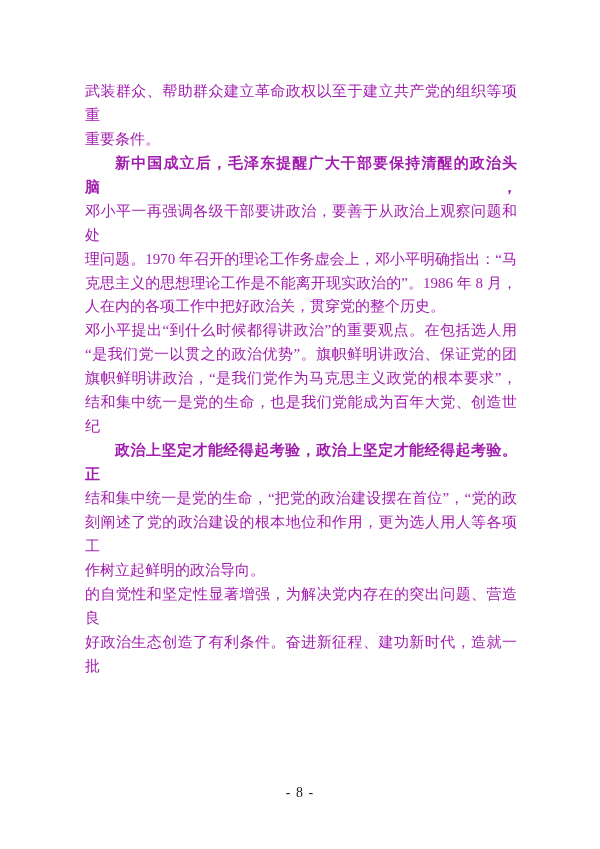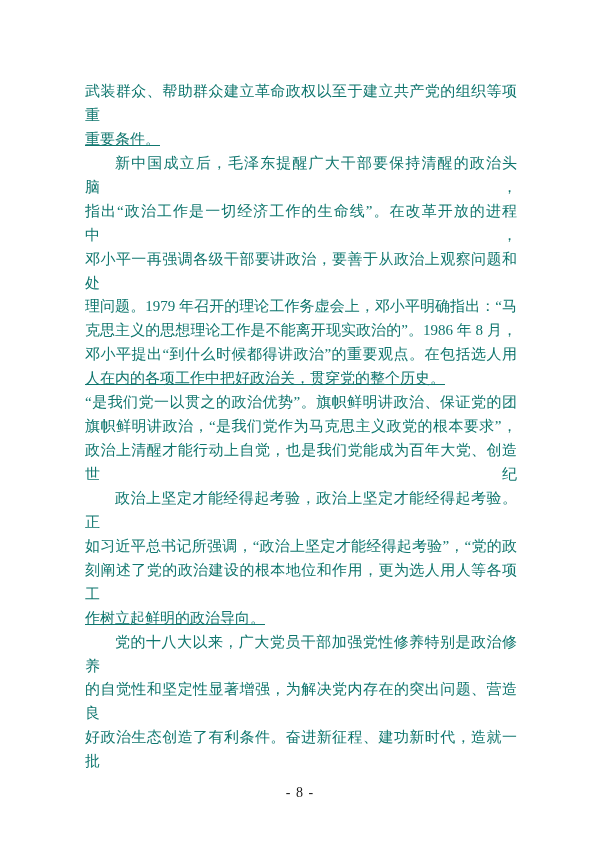--- a/index.html
+++ b/index.html
@@ -17,33 +17,33 @@
   .textblock {
     position: absolute;
     left: 85px;
     top: 80px;
     width: 432px;
   }
   .ln {
     font-family: "Liberation Serif", "DejaVu Serif", serif;
     font-size: 15px;
     line-height: 23.93px;
-    color: #0f766e;
+    color: #a21caf;
     text-align: justify;
     text-align-last: justify;
     text-justify: inter-ideograph;
     white-space: normal;
   }
   .ln.end {
     text-align: center;
     text-align-last: left;
-    text-decoration: underline;
   }
   .ln.ind {
     text-indent: 30px;
+    font-weight: bold;
   }
   .footer {
     position: absolute;
     left: 0;
     top: 785px;
     width: 600px;
     text-align: center;
     font-family: "Liberation Serif", "DejaVu Serif", serif;
     font-size: 14px;
     color: #1b1b1b;
@@ -51,32 +51,30 @@
   }
 </style>
 </head>
 <body>
 
 <div class="page">
   <div class="textblock">
     <div class="ln">武装群众、帮助群众建立革命政权以至于建立共产党的组织等项重</div>
     <div class="ln end">重要条件。</div>
     <div class="ln ind">新中国成立后，毛泽东提醒广大干部要保持清醒的政治头脑，</div>
-    <div class="ln">指出“政治工作是一切经济工作的生命线”。在改革开放的进程中，</div>
     <div class="ln">邓小平一再强调各级干部要讲政治，要善于从政治上观察问题和处</div>
-    <div class="ln">理问题。1979 年召开的理论工作务虚会上，邓小平明确指出：“马</div>
+    <div class="ln">理问题。1970 年召开的理论工作务虚会上，邓小平明确指出：“马</div>
     <div class="ln">克思主义的思想理论工作是不能离开现实政治的”。1986 年 8 月，</div>
+    <div class="ln end">人在内的各项工作中把好政治关，贯穿党的整个历史。</div>
     <div class="ln">邓小平提出“到什么时候都得讲政治”的重要观点。在包括选人用</div>
-    <div class="ln end">人在内的各项工作中把好政治关，贯穿党的整个历史。</div>
     <div class="ln">“是我们党一以贯之的政治优势”。旗帜鲜明讲政治、保证党的团</div>
     <div class="ln">旗帜鲜明讲政治，“是我们党作为马克思主义政党的根本要求”，</div>
-    <div class="ln">政治上清醒才能行动上自觉，也是我们党能成为百年大党、创造世纪</div>
+    <div class="ln">结和集中统一是党的生命，也是我们党能成为百年大党、创造世纪</div>
     <div class="ln ind">政治上坚定才能经得起考验，政治上坚定才能经得起考验。正</div>
-    <div class="ln">如习近平总书记所强调，“政治上坚定才能经得起考验”，“党的政</div>
+    <div class="ln">结和集中统一是党的生命，“把党的政治建设摆在首位”，“党的政</div>
     <div class="ln">刻阐述了党的政治建设的根本地位和作用，更为选人用人等各项工</div>
     <div class="ln end">作树立起鲜明的政治导向。</div>
-    <div class="ln ind">党的十八大以来，广大党员干部加强党性修养特别是政治修养</div>
     <div class="ln">的自觉性和坚定性显著增强，为解决党内存在的突出问题、营造良</div>
     <div class="ln">好政治生态创造了有利条件。奋进新征程、建功新时代，造就一批</div>
 
   </div>
   <div class="footer">- 8 -</div>
 </div>
 
 </body></html>

